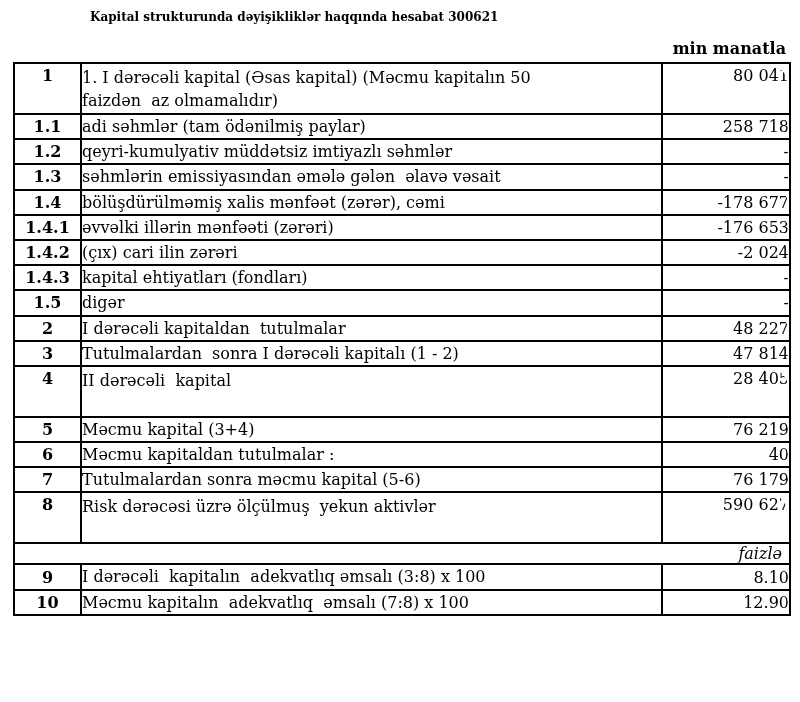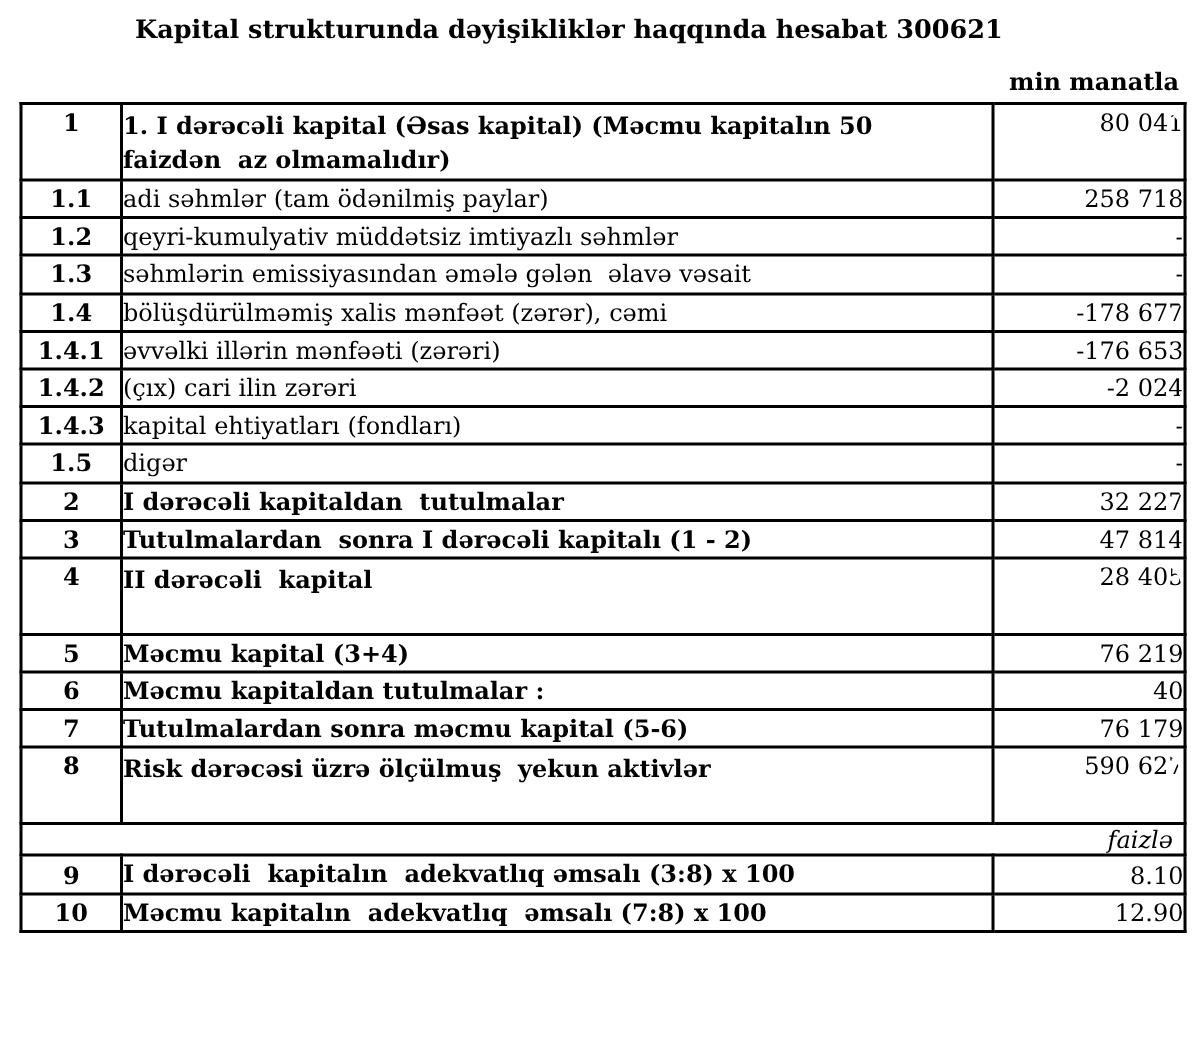--- a/index.html
+++ b/index.html
@@ -11,21 +11,21 @@
     position: relative;
     width: 800px;
     height: 702px;
     background: #ffffff;
     color: #000000;
     font-family: "DejaVu Serif", serif;
     overflow: hidden;
   }
   .title {
     font-weight: bold;
-    font-size: 17px;
+    font-size: 12px;
     margin: 10px 0 0 90px;
     white-space: pre;
   }
   .unit-label {
     font-weight: bold;
     font-size: 16px;
     text-align: right;
     margin: 15px 14px 4px 0;
   }
   table.report {
@@ -52,21 +52,21 @@
   .c-label {
     padding: 1px 4px 1px 7px;
     white-space: pre-wrap;
     line-height: 1.45;
   }
   .c-value {
     text-align: right;
     padding-right: 7px;
     border-radius: 22px;
   }
-  tr.bold .c-label { font-weight: bold; }
+  tr.bold .c-label { font-weight: normal; }
   tr.tall { height: 51px; }
   tr.tall td { vertical-align: top; padding-top: 2px; }
   tr.sep-row { height: 15px; }
   .sep-cell {
     font-style: italic;
     text-align: right;
     padding-right: 7px !important;
     font-size: 15.5px;
     vertical-align: middle;
   }
@@ -128,21 +128,21 @@
           <td class="c-value">-</td>
         </tr>
         <tr class="data-row">
           <td class="c-no">1.5</td>
           <td class="c-label">digər</td>
           <td class="c-value">-</td>
         </tr>
         <tr class="data-row bold">
           <td class="c-no">2</td>
           <td class="c-label">I dərəcəli kapitaldan  tutulmalar</td>
-          <td class="c-value">32 227</td>
+          <td class="c-value">48 227</td>
         </tr>
         <tr class="data-row bold">
           <td class="c-no">3</td>
           <td class="c-label">Tutulmalardan  sonra I dərəcəli kapitalı (1 - 2)</td>
           <td class="c-value">47 814</td>
         </tr>
         <tr class="data-row bold tall">
           <td class="c-no">4</td>
           <td class="c-label">II dərəcəli  kapital</td>
           <td class="c-value">28 405</td>

